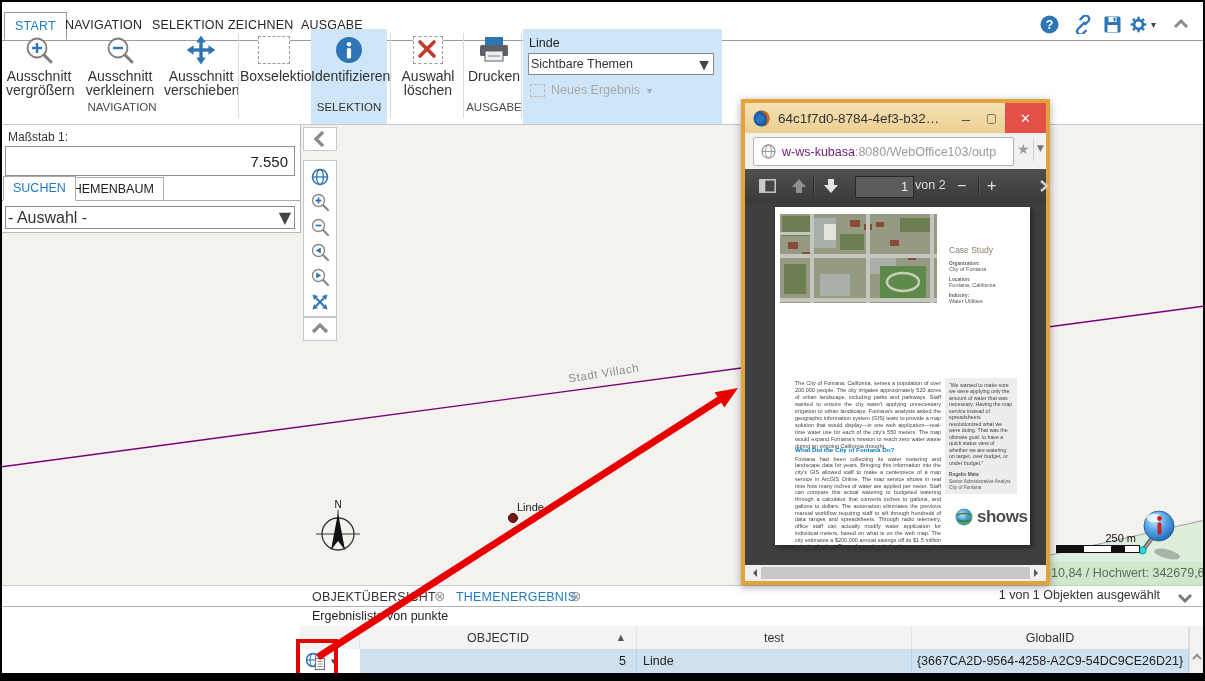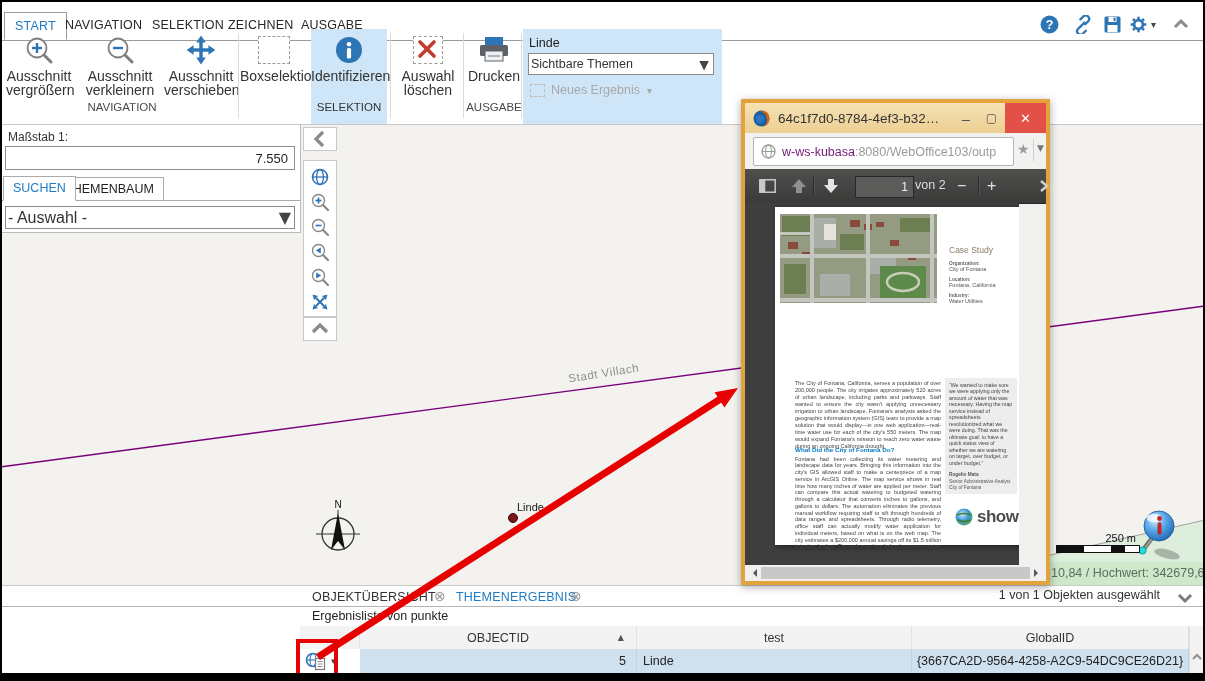--- a/index.html
+++ b/index.html
@@ -36,22 +36,22 @@
   #marker-label{position:absolute;left:1147px;top:396px;font-size:11px;color:#1a1a1a;}
   #statusbar{position:absolute;left:1046px;top:437px;width:159px;height:23px;background:#cfe7cb;
              font-size:12.5px;color:#5d6e5d;line-height:23px;padding-left:5px;box-sizing:border-box;white-space:nowrap;overflow:hidden;}
   #scalebar-wrap{position:absolute;left:1056px;top:407px;width:84px;}
   #scalebar-text{font-size:11px;color:#111;text-align:right;padding-right:4px;}
   #scalebar{margin-top:1px;height:6px;border:1px solid #111;background:#fff;display:flex;}
   #scalebar div{height:100%;}
 
   
   #left-panel{position:absolute;left:0;top:0;width:300px;height:107px;background:#fff;border-right:1px solid #b9b9b9;border-bottom:1px solid #b9b9b9;}
-  #scale-input{position:absolute;left:5px;top:21px;width:290px;height:24px;box-sizing:border-box;border:1px solid #8f8f8f;
-               text-align:right;padding-right:6px;font-size:13px;font-family:inherit;color:#222;}
+  #scale-input{position:absolute;left:5px;top:21px;width:290px;height:30px;box-sizing:border-box;border:1px solid #8f8f8f;
+               text-align:right;padding-right:6px;font-size:15px;font-family:inherit;color:#222;}
   .ltab{position:absolute;top:52px;height:23px;line-height:23px;font-size:12.5px;padding:0 9px;}
   #ltab-line{position:absolute;left:0;top:75px;width:300px;height:1px;background:#aaa;}
   
   .vtbox{position:absolute;left:303px;width:34px;background:#fff;border:1px solid #c9c9c9;box-sizing:border-box;}
   .vtool{height:25px;display:flex;align-items:center;justify-content:center;}
 
   
   #popup{position:absolute;left:741px;top:99px;width:309px;height:486px;box-sizing:border-box;
          border:4px solid #e2a33d;background:#f0f0ef;z-index:20;box-shadow:0 2px 8px rgba(0,0,0,.35);}
   #pop-title{position:absolute;left:0;top:0;width:301px;height:30px;background:linear-gradient(#f6e2b4,#eccf92);display:flex;align-items:center;}
@@ -59,21 +59,21 @@
   .winbtn{height:30px;display:flex;align-items:center;justify-content:center;color:#555;}
   #btn-close{width:41px;background:#e25048;color:#fff;font-size:13px;}
   #pop-address{position:absolute;left:0;top:30px;width:301px;height:36px;background:#f2f1f0;border-bottom:1px solid #d7d5d3;}
   #urlbox{position:absolute;left:8px;top:4px;width:259px;height:27px;background:#fff;border:1px solid #b5b5b5;border-radius:2px;
           display:flex;align-items:center;font-size:12.5px;white-space:nowrap;overflow:hidden;}
   #pop-pdfbar{position:absolute;left:0;top:66px;width:301px;height:34px;background:linear-gradient(#4f4f4e,#3a3a39);border-bottom:1px solid #262626;}
   .pdfbtn{position:absolute;top:0;height:34px;display:flex;align-items:center;justify-content:center;}
   #page-input{position:absolute;left:110px;top:7px;width:50px;height:18px;background:#5c5c5b;border:1px solid #282828;color:#eee;
               text-align:right;padding-right:5px;font-size:12px;font-family:inherit;box-sizing:content-box;}
   .pdfsep{position:absolute;top:8px;width:1px;height:18px;background:#2c2c2c;border-right:1px solid #555;}
-  #pop-viewer{position:absolute;left:0;top:100px;width:274px;height:362px;background:#3f3f3f;overflow:hidden;}
+  #pop-viewer{position:absolute;left:0;top:100px;width:301px;height:362px;background:#3f3f3f;overflow:hidden;}
   #pdf-page{position:absolute;left:30px;top:4px;width:255px;height:338px;background:#fff;box-shadow:2px 2px 6px rgba(0,0,0,.5);}
   #pop-hscroll{position:absolute;left:0;top:462px;width:301px;height:16px;background:#f0f0f0;display:flex;align-items:center;}
   .tri{width:0;height:0;border:4px solid transparent;}
   
   .half{transform:scale(.5);transform-origin:0 0;}
   #pdf-title{position:absolute;left:20px;top:108px;width:160px;font-size:13.5px;line-height:17.5px;color:#555;}
   #pdf-para1{position:absolute;left:20px;top:172px;width:292px;font-size:11px;line-height:14px;color:#444;text-align:justify;}
   #pdf-col2{position:absolute;left:20px;top:240px;width:292px;font-size:11px;line-height:13.5px;color:#444;text-align:justify;}
   #pdf-head2{font-size:12.5px;font-weight:bold;color:#0079c1;text-align:left;margin-bottom:3px;}
   #pdf-meta{position:absolute;left:174px;top:40px;width:160px;font-size:11px;line-height:12px;color:#555;}

